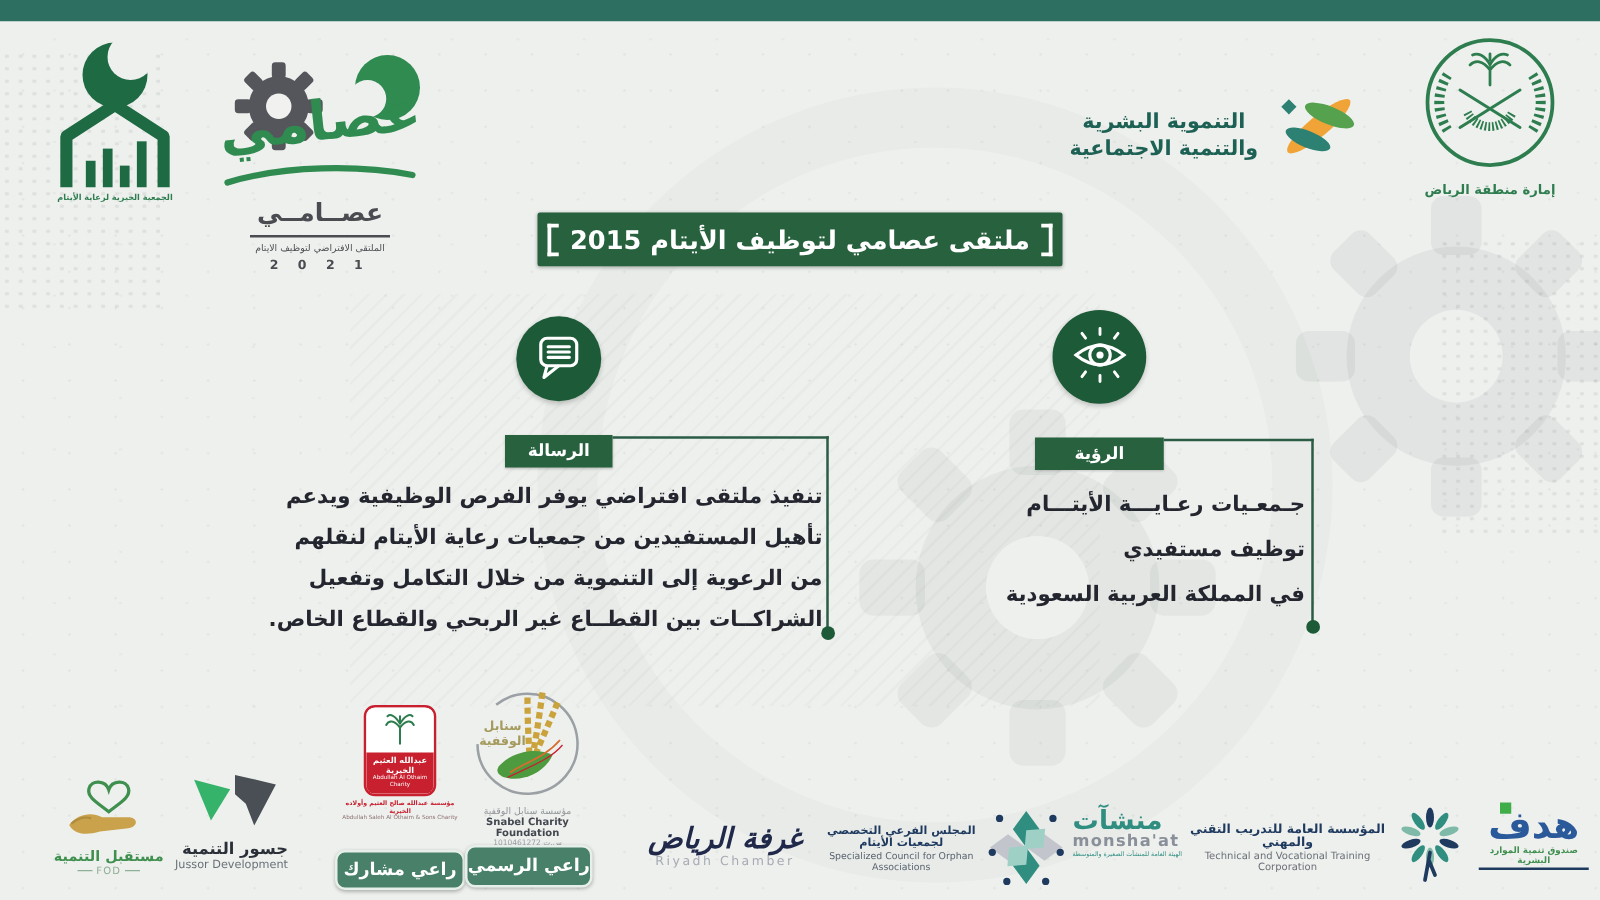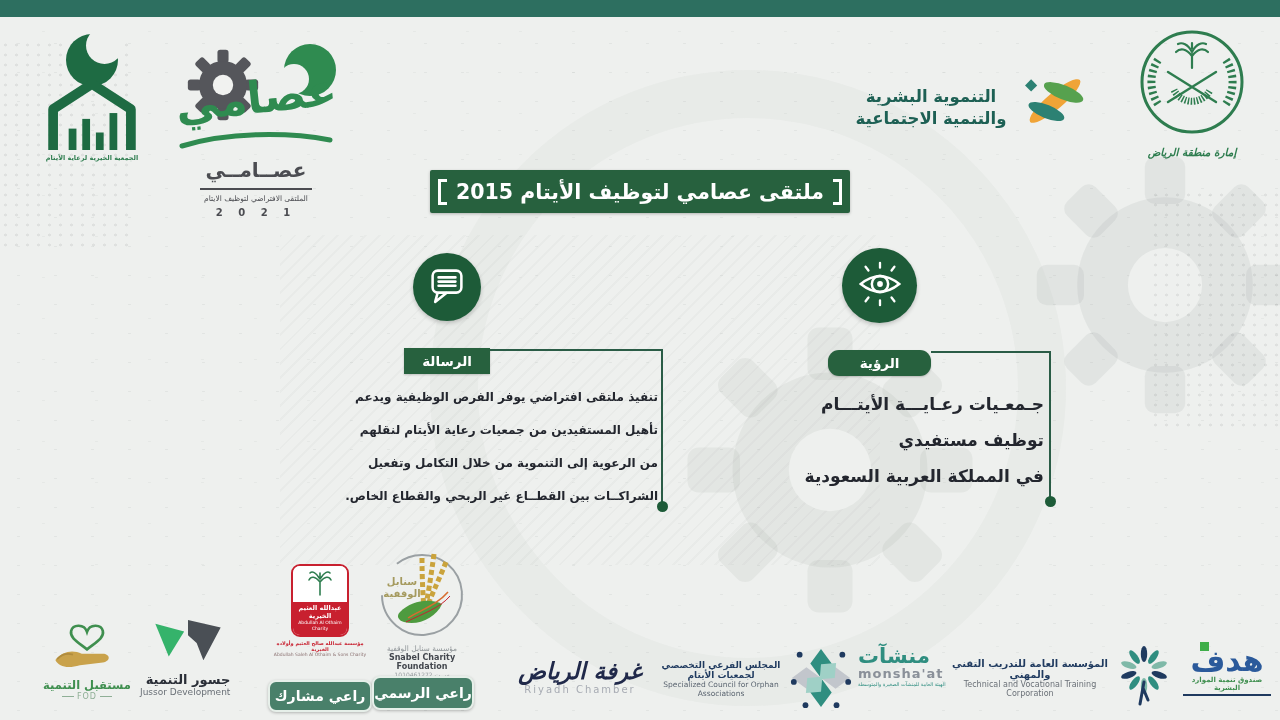--- a/index.html
+++ b/index.html
@@ -31,21 +31,21 @@
   .brk-r{border-right:3px solid #fff;border-top:3px solid #fff;border-bottom:3px solid #fff;}
   
   .circle-icon{border-radius:50%;background:#1d5b38;display:flex;align-items:center;justify-content:center;
     box-shadow:0 2px 4px rgba(0,0,0,.2);}
   
   .sec-label{background:#27613e;color:#fff;font-weight:bold;font-size:13.5px;text-align:center;
     line-height:26px;direction:rtl;box-shadow:0 1px 2px rgba(0,0,0,.2);}
   .conn{background:#2a5c46;}
   .conn-dot{width:11px;height:11px;border-radius:50%;background:#1d5b38;}
   
-  .msg-line{height:33px;line-height:33px;font-size:12px;font-weight:bold;color:#23262e;
+  .msg-line{height:33px;line-height:33px;font-size:17px;font-weight:bold;color:#23262e;
     text-align:center;direction:rtl;white-space:nowrap;}
   .vis-line{height:36px;line-height:36px;font-size:17px;font-weight:bold;color:#23262e;
     text-align:right;direction:rtl;white-space:nowrap;}
   
   .ensan-tag{font-size:6.5px;font-weight:bold;color:#2e7d4f;text-align:center;direction:rtl;}
   .esami-callig{font-size:44px;font-weight:bold;color:#2f8b50;text-align:center;
     transform:rotate(-6deg);direction:rtl;}
   .esami-word{font-size:20px;font-weight:bold;color:#4b4c51;text-align:center;letter-spacing:2px;direction:rtl;}
   .esami-sub{font-size:7.5px;color:#4b4c51;text-align:center;direction:rtl;}
   .esami-year{font-size:10px;color:#4b4c51;text-align:center;letter-spacing:6px;font-weight:bold;}
@@ -187,21 +187,21 @@
   <div class="abs" style="left:160px;top:0;width:86px;height:86px;">
     <svg width="86" height="86" viewBox="0 0 90 90">
       <ellipse cx="45" cy="45" rx="34" ry="8.5" fill="#f0a437" transform="rotate(-40 45 45)"></ellipse>
       <ellipse cx="54" cy="36" rx="22" ry="7.5" fill="#56a14e" transform="rotate(22 54 36)"></ellipse>
       <ellipse cx="36" cy="56" rx="20" ry="7" fill="#2c8173" transform="rotate(22 36 56)"></ellipse>
       <rect x="16" y="24" width="9" height="9" fill="#2c8173" transform="rotate(45 20 28)"></rect>
     </svg>
   </div>
 </div>
 
-<div class="abs z" style="left:1128px;top:26px;width:128px;height:140px;font-style:italic;">
+<div class="abs z" style="left:1128px;top:26px;width:128px;height:140px;">
   <div class="abs" style="left:10px;top:0;width:108px;height:112px;">
     <svg width="108" height="112" viewBox="0 0 108 108">
       <circle cx="54" cy="54" r="50" fill="none" stroke="#2e7d4f" stroke-width="3"></circle>
       <path d="M20,76 A40,40 0 0 1 20,32" fill="none" stroke="#2e7d4f" stroke-width="8" stroke-dasharray="2.5,3"></path>
       <path d="M88,32 A40,40 0 0 1 88,76" fill="none" stroke="#2e7d4f" stroke-width="8" stroke-dasharray="2.5,3"></path>
       <path d="M54,26 v14 M54,28 c-6,-8 -12,-8 -16,-4 M54,28 c6,-8 12,-8 16,-4 M54,24 c-4,-8 -10,-10 -14,-8 M54,24 c4,-8 10,-10 14,-8 M54,20 v-5" stroke="#2e7d4f" stroke-width="2.2" fill="none" stroke-linecap="round"></path>
       <path d="M30,74 L78,44 M78,74 L30,44" stroke="#2e7d4f" stroke-width="2.4" stroke-linecap="round"></path>
       <path d="M36,62 a20,20 0 0 0 36,0" stroke="#2e7d4f" stroke-width="7" fill="none" stroke-dasharray="1.5,1.5"></path>
     </svg>
   </div>
@@ -237,21 +237,21 @@
 <div class="abs circle-icon z" style="left:842px;top:248px;width:75px;height:75px;">
   <span>
     <svg width="50" height="50" viewBox="0 0 52 52">
       <path d="M6,26 Q26,10 46,26 Q26,42 6,26 Z" fill="none" stroke="#fff" stroke-width="2.6"></path>
       <circle cx="26" cy="26" r="8.5" fill="none" stroke="#fff" stroke-width="2.6"></circle>
       <circle cx="26" cy="26" r="3" fill="#fff"></circle>
       <path d="M26,9 V4 M14,12 L11,8 M38,12 L41,8 M26,43 V48 M14,40 L11,44 M38,40 L41,44" stroke="#fff" stroke-width="2.4" stroke-linecap="round"></path>
     </svg>
   </span>
 </div>
-<div class="abs sec-label z" style="left:828px;top:350px;width:103px;height:26px;border-radius:11px;">الرؤية</div>
+<div class="abs sec-label z" style="left:828px;top:350px;width:103px;height:26px;">الرؤية</div>
 <div class="abs conn z" style="left:931px;top:351px;width:120px;height:2px;"></div>
 <div class="abs conn z" style="left:1049px;top:351px;width:2px;height:150px;"></div>
 <div class="abs conn-dot z" style="left:1045px;top:496px;"></div>
 <div class="abs z" style="left:832px;top:386px;width:212px;">
   <div class="vis-line">جـمعـيات رعـايـــة الأيتـــام</div>
   <div class="vis-line">توظيف مستفيدي</div>
   <div class="vis-line">في المملكة العربية السعودية</div>
 </div>
 
 <div class="abs z" style="left:28px;top:616px;width:118px;">

